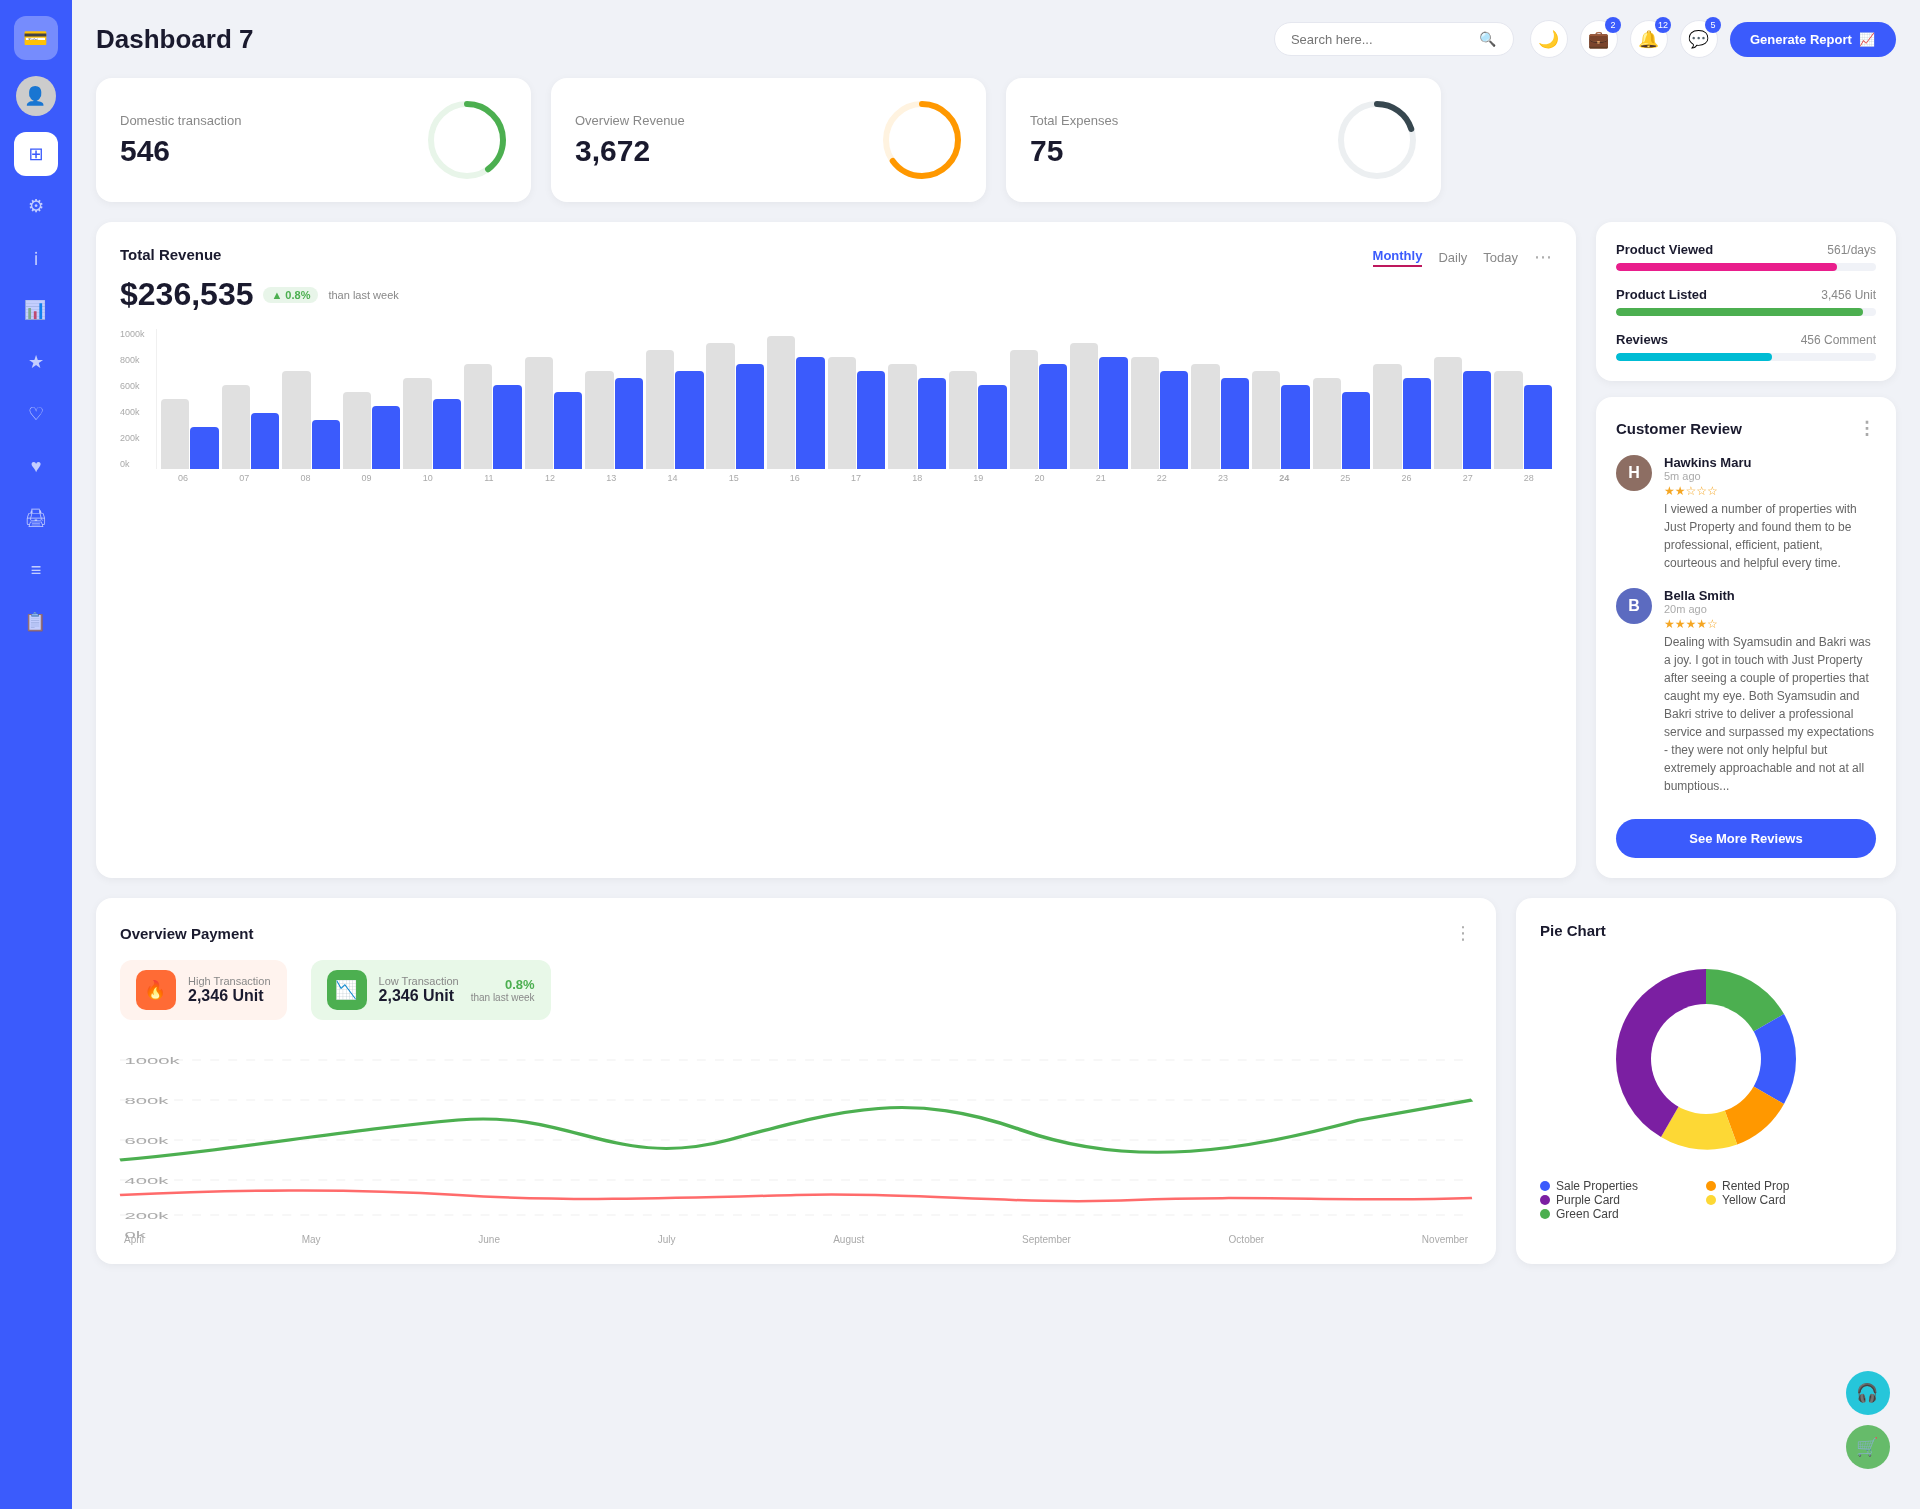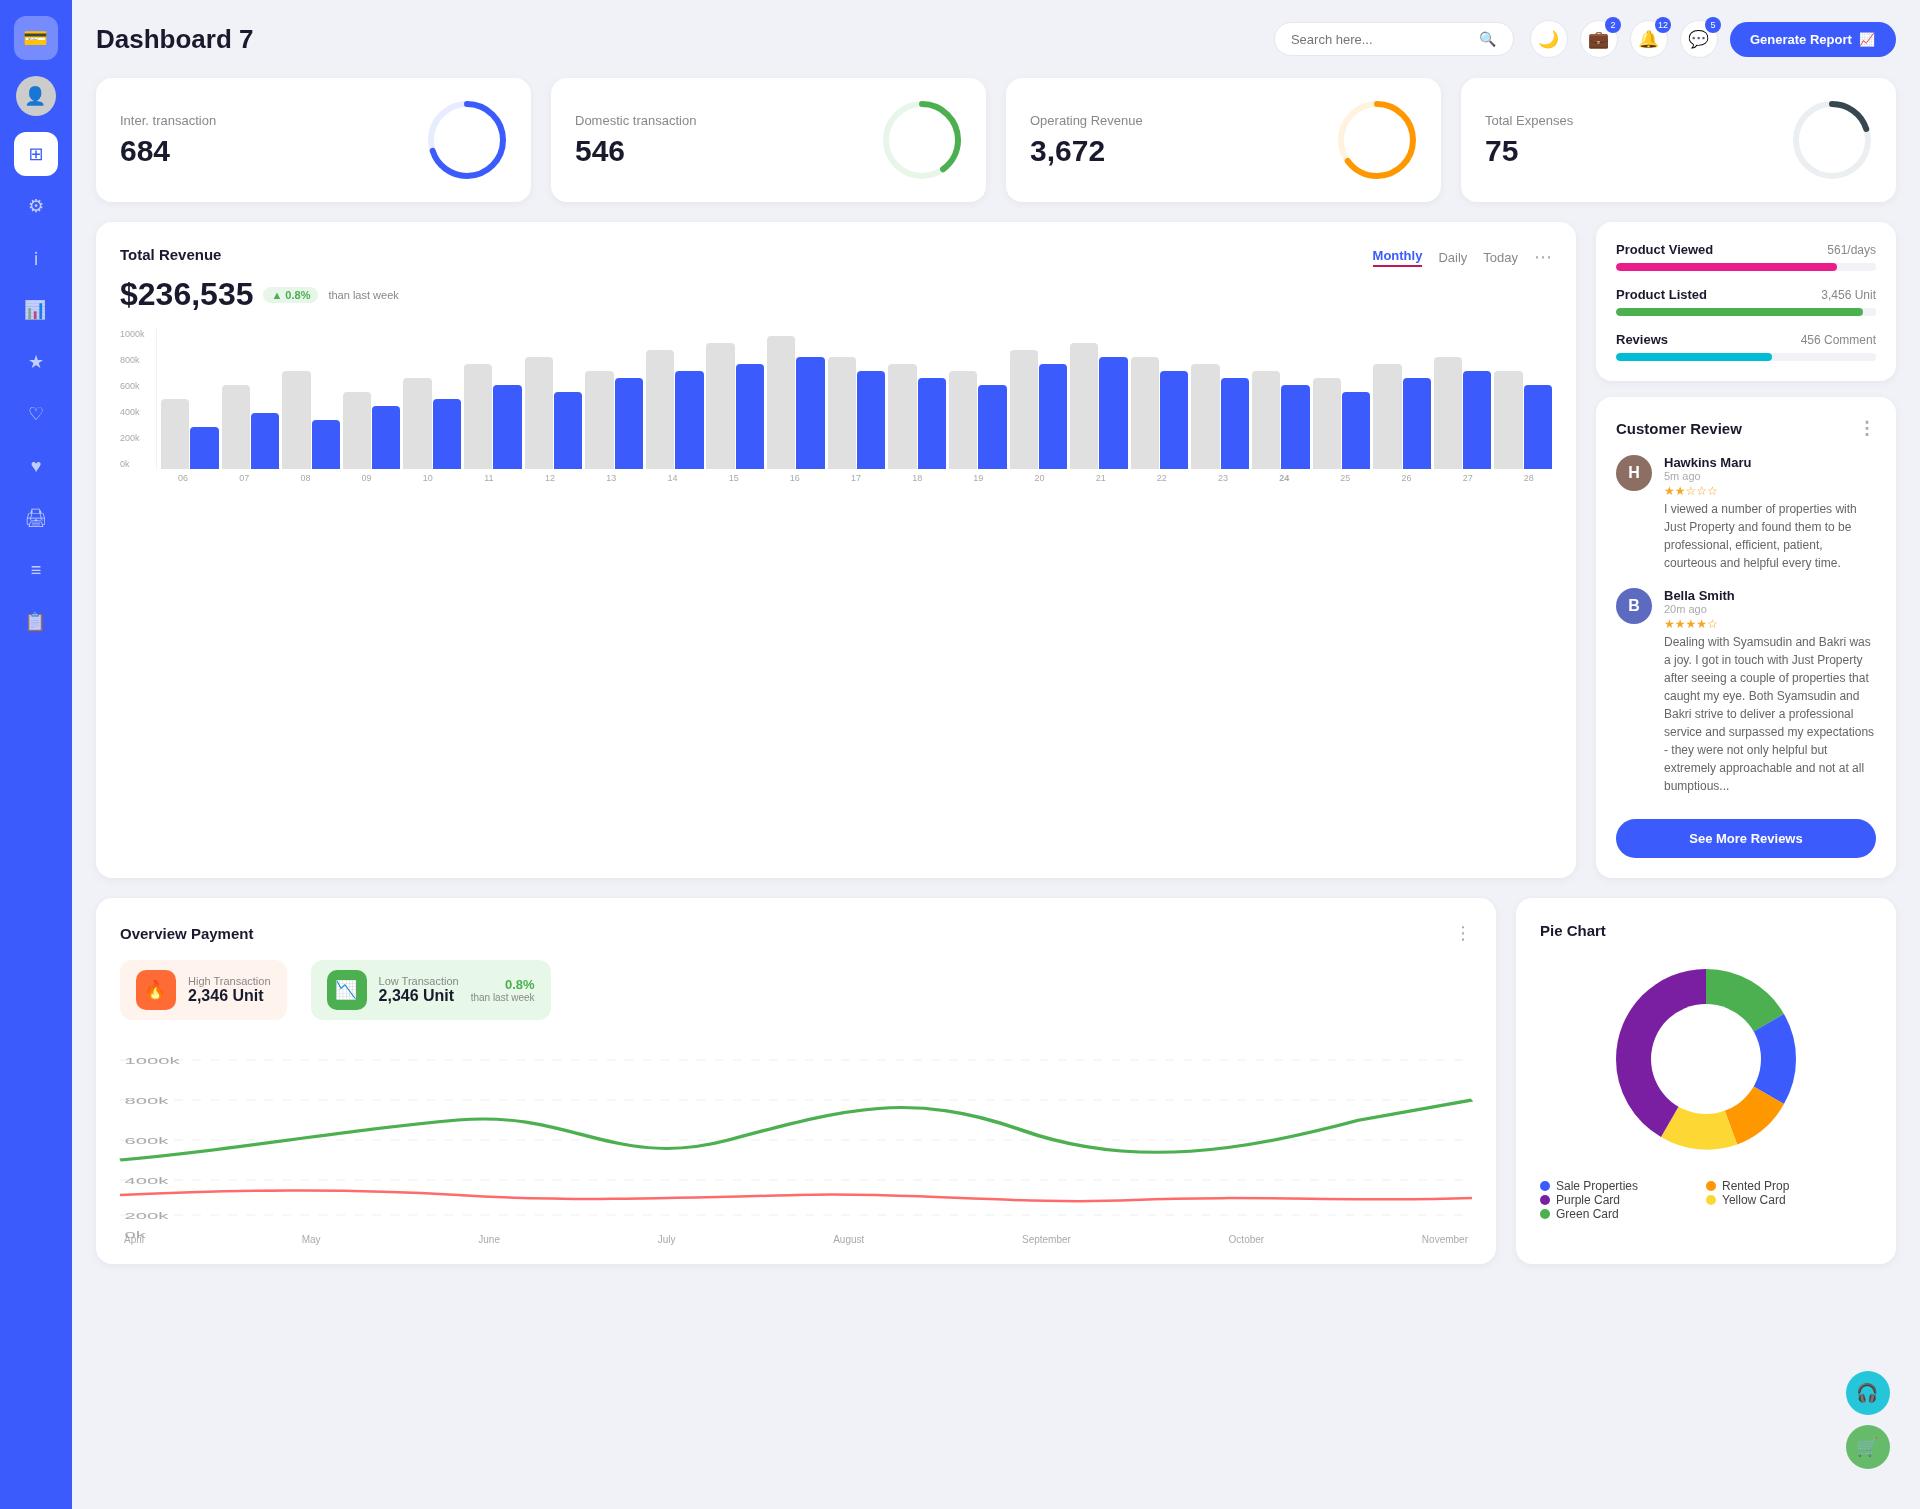--- a/index.html
+++ b/index.html
@@ -340,43 +340,33 @@
       </div>
       <button class="btn-generate">
         <span>Generate Report</span>
         <span>📈</span>
       </button>
     </div>
   </div>
 
   <div class="stats-row">
 
-  <div class="stat-card">
-    <div>
-      <div class="stat-label">Inter. transaction</div>
-      <div class="stat-value">684</div>
-    </div>
-    <svg width="80" height="80" viewBox="0 0 80 80">
-      <circle cx="40" cy="40" r="36" fill="none" stroke="#e8ecff" stroke-width="6"></circle>
-      <circle cx="40" cy="40" r="36" fill="none" stroke="#3b5bfc" stroke-width="6" stroke-dasharray="226.1946710584651" stroke-dashoffset="67.85840131753955" stroke-linecap="round" transform="rotate(-90 40 40)"></circle>
-    </svg>
-  </div>
       <div class="stat-card">
     <div>
       <div class="stat-label">Domestic transaction</div>
       <div class="stat-value">546</div>
     </div>
     <svg width="80" height="80" viewBox="0 0 80 80">
       <circle cx="40" cy="40" r="36" fill="none" stroke="#e8f5e9" stroke-width="6"></circle>
       <circle cx="40" cy="40" r="36" fill="none" stroke="#4caf50" stroke-width="6" stroke-dasharray="226.1946710584651" stroke-dashoffset="135.71680263507906" stroke-linecap="round" transform="rotate(-90 40 40)"></circle>
     </svg>
   </div>
       <div class="stat-card">
     <div>
-      <div class="stat-label">Operating Revenue</div>
+      <div class="stat-label">Overview Revenue</div>
       <div class="stat-value">3,672</div>
     </div>
     <svg width="80" height="80" viewBox="0 0 80 80">
       <circle cx="40" cy="40" r="36" fill="none" stroke="#fff3e0" stroke-width="6"></circle>
       <circle cx="40" cy="40" r="36" fill="none" stroke="#ff9800" stroke-width="6" stroke-dasharray="226.1946710584651" stroke-dashoffset="79.16813487046278" stroke-linecap="round" transform="rotate(-90 40 40)"></circle>
     </svg>
   </div>
       <div class="stat-card">
     <div>
       <div class="stat-label">Total Expenses</div>

